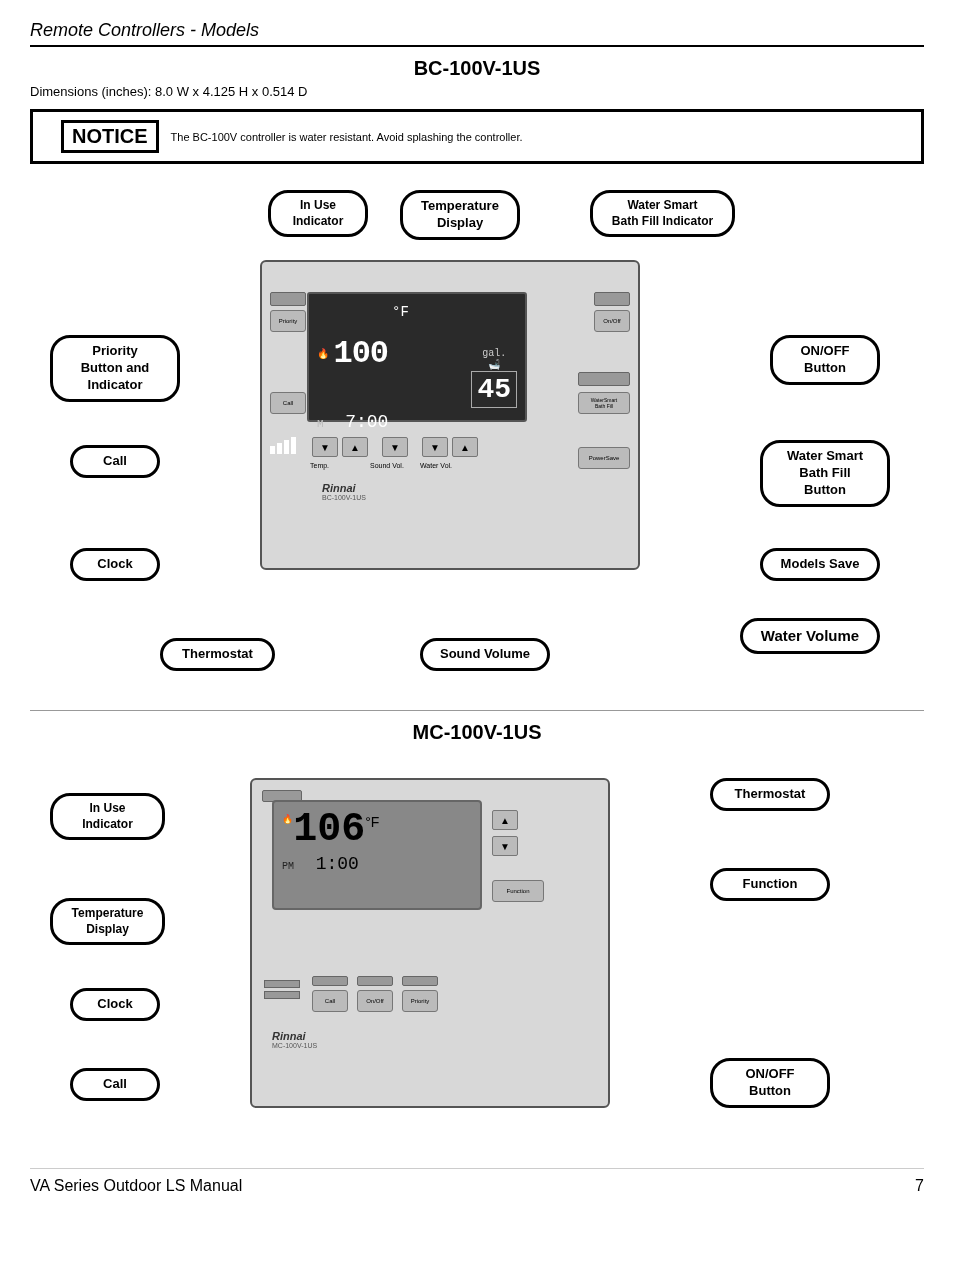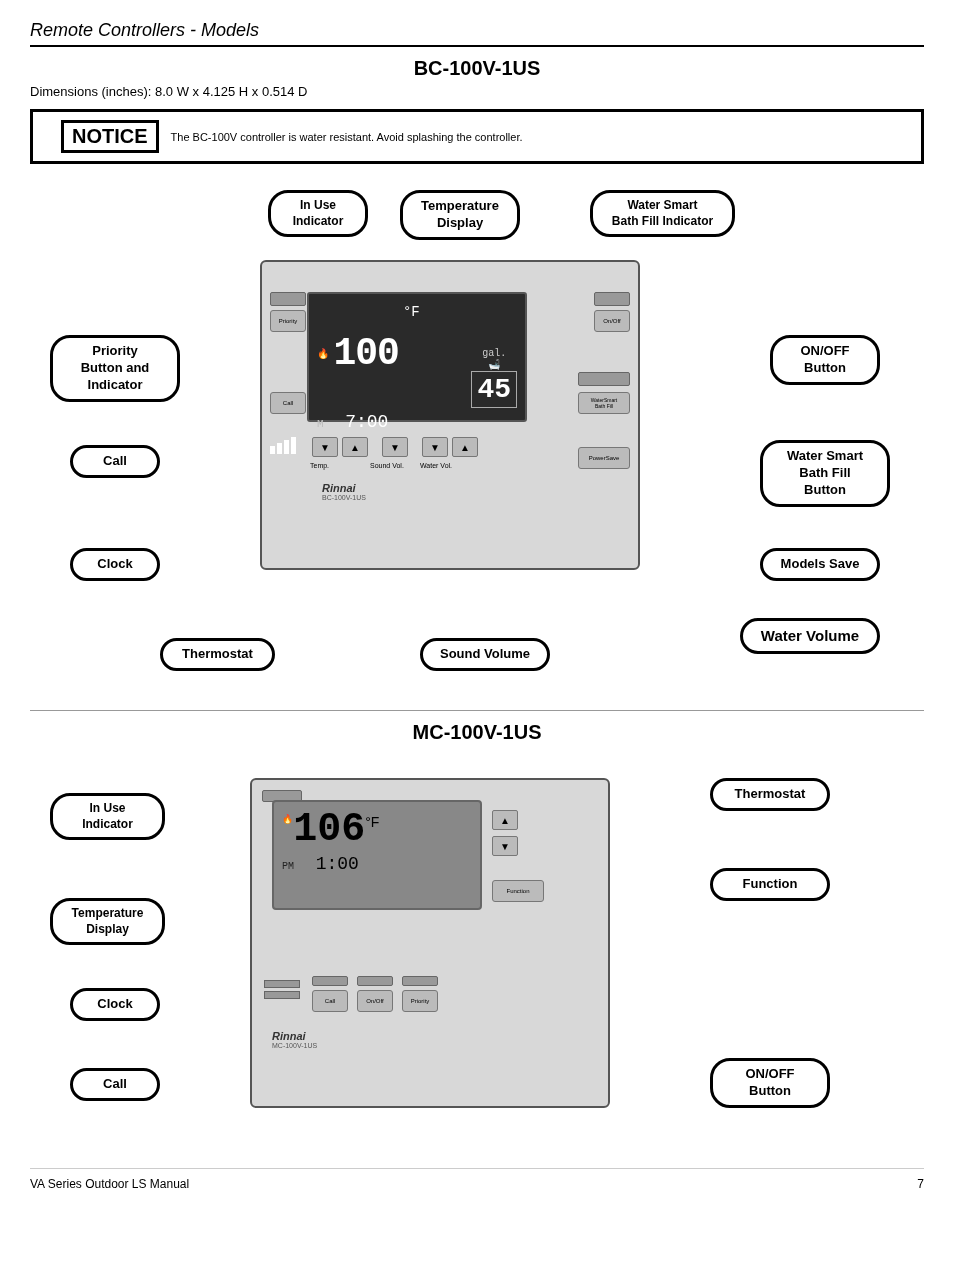--- a/index.html
+++ b/index.html
@@ -95,21 +95,21 @@
       padding: 6px 8px;
       border-radius: 3px;
     }
     .display-top-row {
       display: flex;
       align-items: center;
       gap: 4px;
       margin-bottom: 4px;
     }
     .display-temp {
-      font-size: 38px;
+      font-size: 32px;
       font-weight: bold;
       line-height: 1;
       letter-spacing: -1px;
     }
     .display-unit {
       font-size: 14px;
       align-self: flex-start;
       margin-top: 4px;
     }
     .display-gal-area {
@@ -195,21 +195,21 @@
     }
     .display-time-mc {
       font-size: 18px;
       font-family: 'Courier New', monospace;
       color: #000;
       margin-top: 4px;
     }
     .page-footer {
       text-align: center;
       margin-top: 20px;
-      font-size: 12px;
+      font-size: 16px;
       display: flex;
       justify-content: space-between;
       border-top: 1px solid #ccc;
       padding-top: 8px;
     }
     
     .arrow-btn {
       width: 26px;
       height: 20px;
       background: #bbb;

